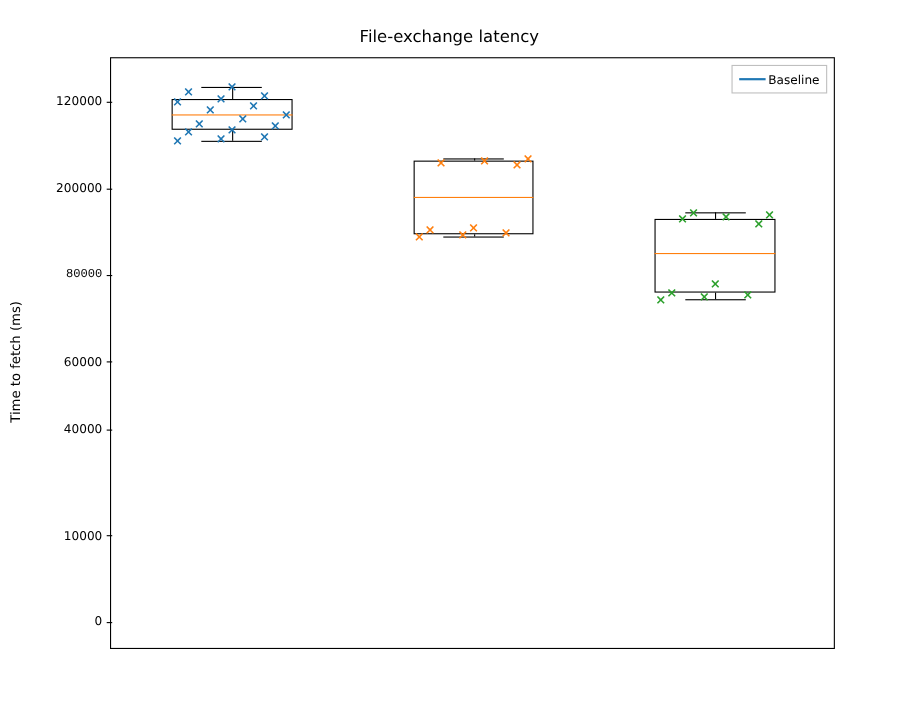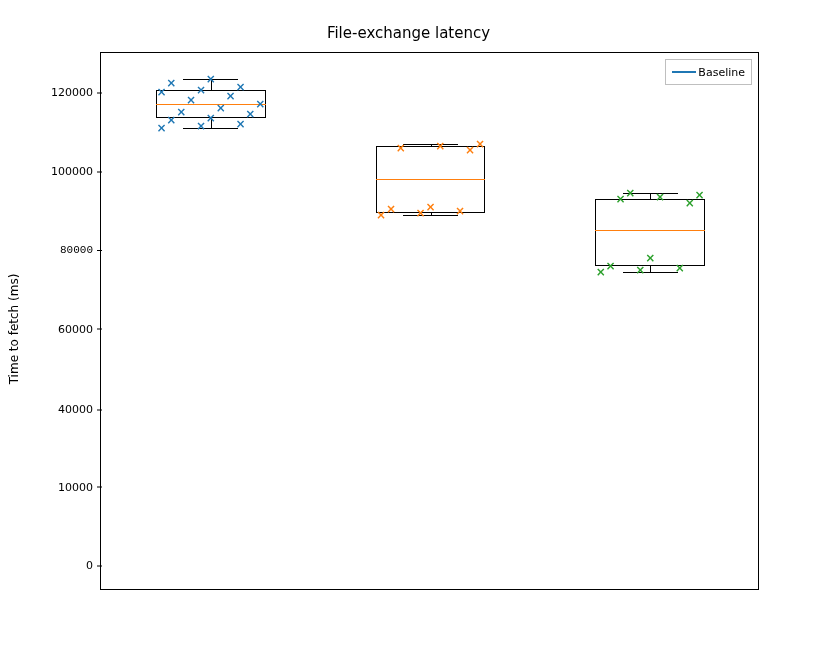--- a/index.html
+++ b/index.html
@@ -127,24 +127,24 @@
   <div class="axes" id="axes">
 
     <div class="legend">
       <div class="legend-row">
         <span class="legend-line lc-baseline"></span>
         <span>Baseline</span>
       </div>
     </div>
   <div class="ytick" style="top: 512.381px;">0</div>
       <div class="ytick" style="top: 433.553px;">10000</div>
-      <div class="ytick" style="top: 356px;">40000</div>
+      <div class="ytick" style="top: 337px;">40000</div>
       <div class="ytick" style="top: 275.897px; margin-left: 43px;">60000</div>
       <div class="ytick" style="top: 197.07px; font-family: Liberation Mono, monospace;">80000</div>
-      <div class="ytick" style="top: 118.242px;">100000</div>
+      <div class="ytick" style="top: 118.242px;">200000</div>
       <div class="ytick" style="top: 39.4139px;">120000</div>
       <div class="whisker" style="left: 109.833px; top: 65.033px; height: 9.85348px;"></div>
       <div class="whisker" style="left: 109.833px; top: 25.619px; height: 11.8242px;"></div>
       <div class="cap" style="left: 82.375px; width: 54.9167px; top: 74.8864px;"></div>
       <div class="cap" style="left: 82.375px; width: 54.9167px; top: 25.619px;"></div>
       <div class="box" style="left: 54.9167px; width: 109.833px; top: 37.4432px; height: 27.5897px;"></div>
       <div class="median" style="left: 54.9167px; width: 109.833px; top: 51.2381px;"></div>
       <div class="scatter c-baseline" style="left: 60.4083px; top: 74.8864px;">×</div>
       <div class="scatter c-baseline" style="left: 99.9483px; top: 72.9158px;">×</div>
       <div class="scatter c-baseline" style="left: 139.488px; top: 70.9451px;">×</div>

